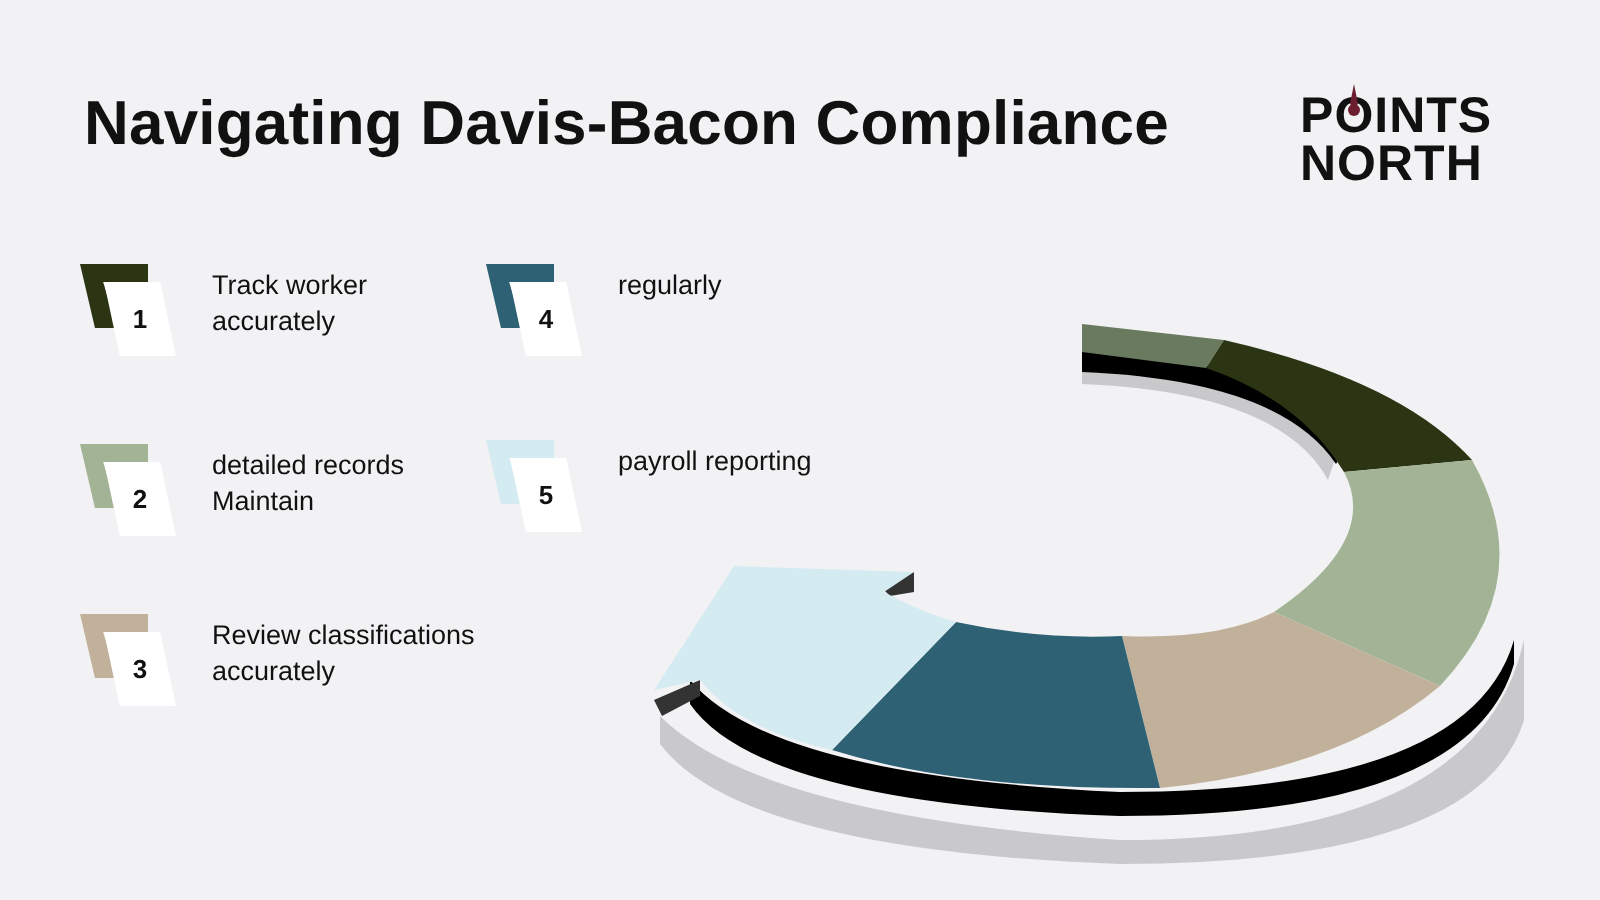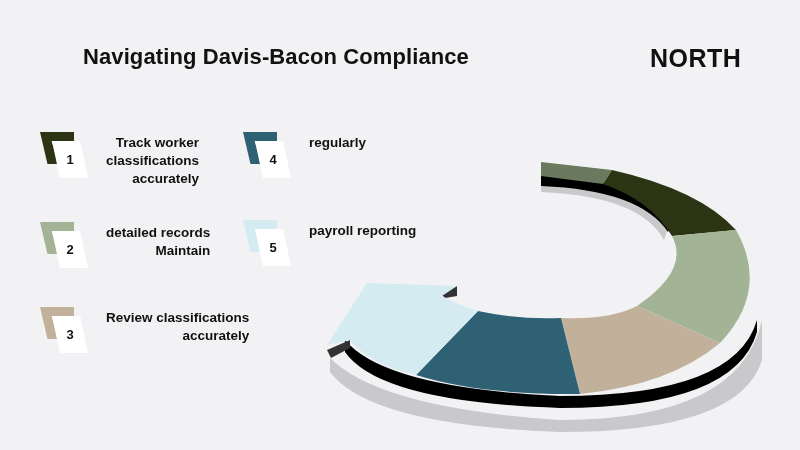--- a/index.html
+++ b/index.html
@@ -1,45 +1,50 @@
 <!DOCTYPE html>
 <html><head>
 <meta charset="utf-8">
 <style>
   html, body { margin:0; padding:0; }
   body { width:800px; height:450px; background:#f2f2f4; position:relative; overflow:hidden;
          font-family:"Liberation Sans", "DejaVu Sans", sans-serif; color:#111; }
-  .title { position:absolute; left:42px; top:44px; font-size:22px; font-weight:700; letter-spacing:0.1px; color:#111;margin-left:41px; }
+  .title { position:absolute; left:42px; top:44px; font-size:31px; font-weight:700; letter-spacing:0.1px; color:#111; }
   .logo { position:absolute; left:650px; top:46px; font-weight:700; font-size:25px; line-height:24px; color:#111; letter-spacing:0.5px; }
   .logo .o { position:relative; display:inline-block; }
   .step { position:absolute; display:flex; align-items:flex-start; }
   .badge { position:relative; width:52px; height:46px; margin-right:14px; }
   .badge .back { position:absolute; left:0; top:0; width:34px; height:32px; clip-path:polygon(0 0, 100% 0, 100% 28%, 34% 28%, 55% 100%, 22% 100%); }
   .badge .front { position:absolute; left:12px; top:9px; width:36px; height:37px; background:#fff;
                   clip-path:polygon(0 0, 78% 0, 100% 100%, 22% 100%); display:flex; align-items:center; justify-content:center;
                   font-weight:700; font-size:13px; color:#111; }
-  .step .label { font-weight:700; font-size:13.5px; line-height:18px; color:#111; margin-top:2px;text-align:right; }
+  .step .label { font-weight:400; font-size:13.5px; line-height:18px; color:#111; margin-top:2px; }
 </style>
 </head>
 <body>
 
 <div class="title">Navigating Davis-Bacon Compliance</div>
 
 <div class="logo">
+  <div>
+    <span>P</span><span class="o"><span>O</span><svg style="position:absolute;left:5px;top:-4px" width="10" height="24" viewBox="0 0 10 24">
+          <polygon points="5,0 7,10 5,12 3,10" fill="#6b1f2e"></polygon>
+          <circle cx="5" cy="13" r="3" fill="#6b1f2e"></circle>
+        </svg></span><span>INTS</span>
+  </div>
   <div>NORTH</div>
 </div>
 
 <div class="step" style="left:40px;top:132px;">
   <div class="badge">
     <div class="back" style="background:#2b3514"></div>
     <div class="front">1</div>
   </div>
   <div class="label">
     <div>Track worker</div>
-      <div>classifications</div>
       <div>accurately</div>
   </div>
 </div>
 
 <div class="step" style="left:40px;top:222px;">
   <div class="badge">
     <div class="back" style="background:#a3b496"></div>
     <div class="front">2</div>
   </div>
   <div class="label">

